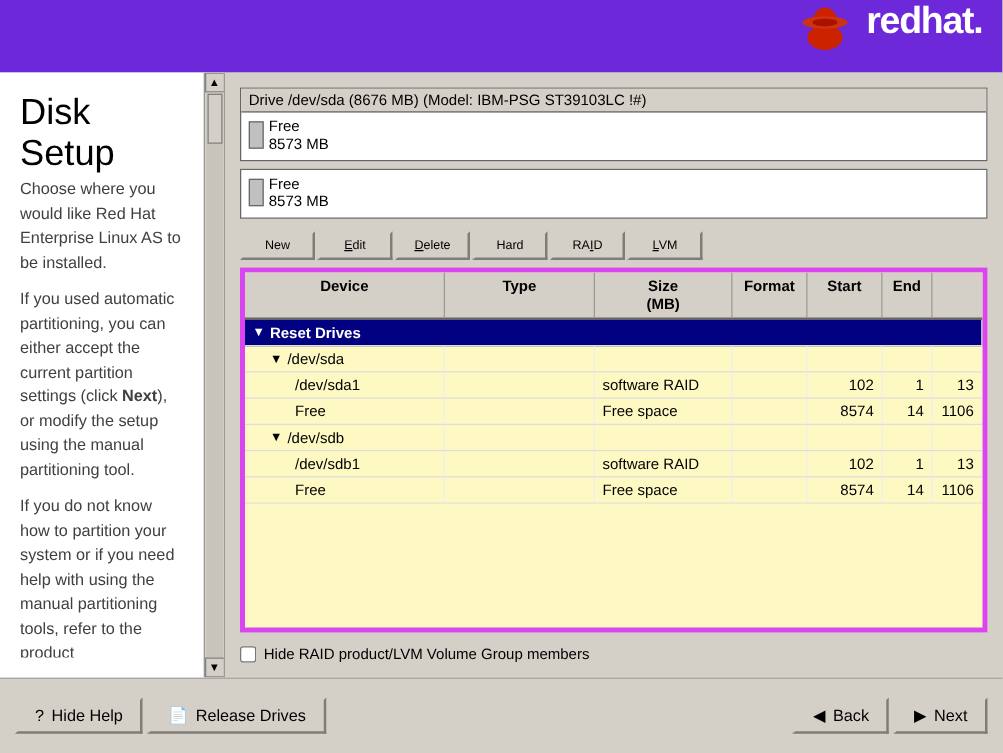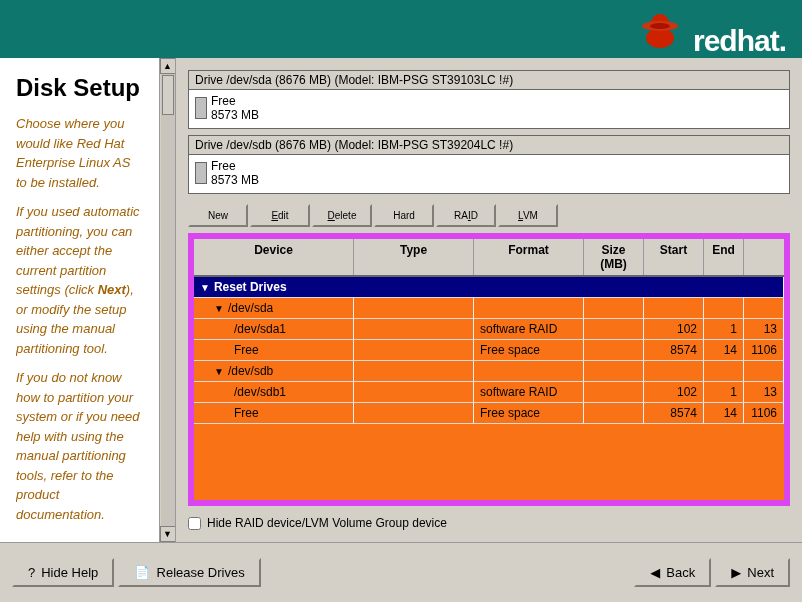--- a/index.html
+++ b/index.html
@@ -7,55 +7,54 @@
       width: 802px;
       height: 602px;
       font-family: sans-serif;
       font-size: 13px;
       background: #d4d0c8;
       overflow: hidden;
     }
 
     
     #header {
-      background: #0f766e;
+      background: #6d28d9;
       height: 58px;
       display: flex;
-      align-items: flex-end;
+      align-items: flex-start;
       justify-content: flex-end;
       padding-right: 16px;
     }
 
     
     #main {
       display: flex;
       height: 484px;
     }
 
     
     #left-panel {
       width: 258px;
       background: white;
       padding: 16px;
       overflow: hidden;
       position: relative;
       border-right: 1px solid #999;
     }
     #left-panel h2 {
-      font-size: 24px;
-      font-weight: bold;
-      margin-bottom: 12px;
+      font-size: 29px;
+      font-weight: normal;
+      margin-bottom: 1px;
       color: #000;
     }
     #left-panel p {
       font-size: 13px;
-      color: #a16207;
+      color: #404040;
       line-height: 1.5;
       margin-bottom: 10px;
-      font-style: italic;
     }
     #left-panel p strong {
       font-weight: bold;
     }
     
     #left-scrollbar {
       position: absolute;
       right: 0;
       top: 0;
       width: 16px;
@@ -145,22 +144,22 @@
       font-size: 10px;
       cursor: pointer;
       min-width: 60px;
       text-align: center;
     }
     .toolbar-btn u { text-decoration: underline; }
 
     
     #partition-table {
       flex: 1;
-      background: #f97316;
-      border: 6px solid #d946ef;
+      background: #fef9c3;
+      border: 4px solid #d946ef;
       overflow: hidden;
     }
     .table-header {
       display: grid;
       grid-template-columns: 160px 120px 110px 60px 60px 40px 40px;
       background: #d4d0c8;
       border-bottom: 2px solid #666;
     }
     .th {
       padding: 4px 6px;
@@ -301,21 +300,20 @@
           <div class="drive-bar"></div>
           <div class="drive-label">
             <span>Free</span><br>
             <span>8573 MB</span>
           </div>
         </div>
       </div>
     </div>
 
     <div class="drive-section">
-      <div class="drive-header">Drive /dev/sdb (8676 MB) (Model: IBM-PSG ST39204LC !#)</div>
       <div class="drive-content">
         <div class="drive-row">
           <div class="drive-bar"></div>
           <div class="drive-label">
             <span>Free</span><br>
             <span>8573 MB</span>
           </div>
         </div>
       </div>
     </div>
@@ -326,22 +324,22 @@
       <button class="toolbar-btn"><u>D</u>elete</button>
       <button class="toolbar-btn">Hard</button>
       <button class="toolbar-btn">RA<u>I</u>D</button>
       <button class="toolbar-btn"><u>L</u>VM</button>
     </div>
 
     <div id="partition-table">
       <div class="table-header">
         <div class="th">Device</div>
         <div class="th">Type</div>
+        <div class="th">Size<br>(MB)</div>
         <div class="th">Format</div>
-        <div class="th">Size<br>(MB)</div>
         <div class="th">Start</div>
         <div class="th">End</div>
       </div>
       <div class="table-body">
 
         <div class="table-row group-header">
           <div class="td" style="grid-column: 1 / -1; display:flex; align-items:center;">
             <span class="tri-down">▼</span>
             <span>Reset Drives</span>
           </div>
@@ -411,21 +409,21 @@
           <div class="td right">8574</div>
           <div class="td right">14</div>
           <div class="td right">1106</div>
         </div>
 
       </div>
     </div>
 
     <div id="checkbox-row">
       <input type="checkbox" id="hide-raid" style="">
-      <label for="hide-raid">Hide RAID device/LVM Volume Group device</label>
+      <label for="hide-raid">Hide RAID product/LVM Volume Group members</label>
     </div>
 
   </div>
 </div>
 
 <div id="footer">
   <div class="footer-left">
     <button class="footer-btn">
       <span>?</span>
       <span>Hide Help</span>

